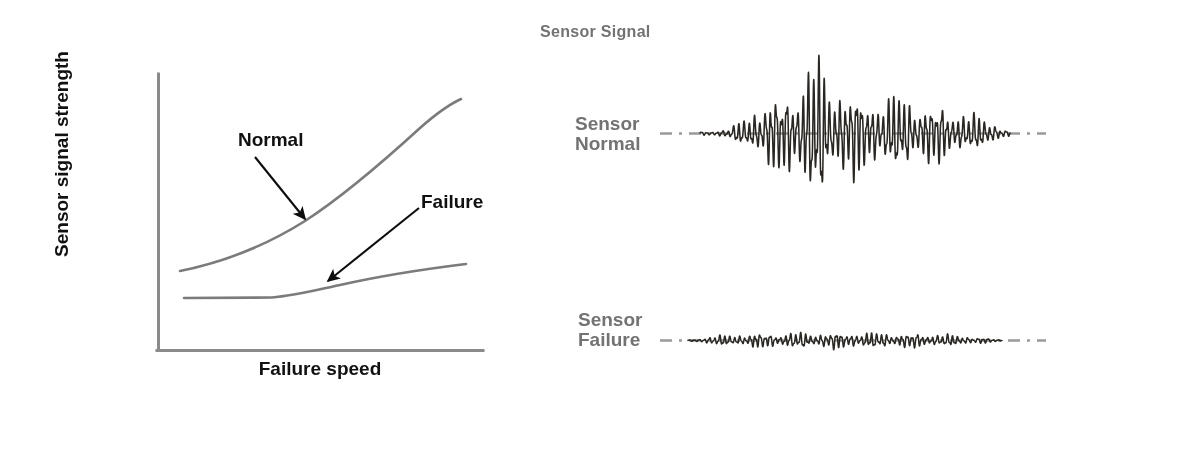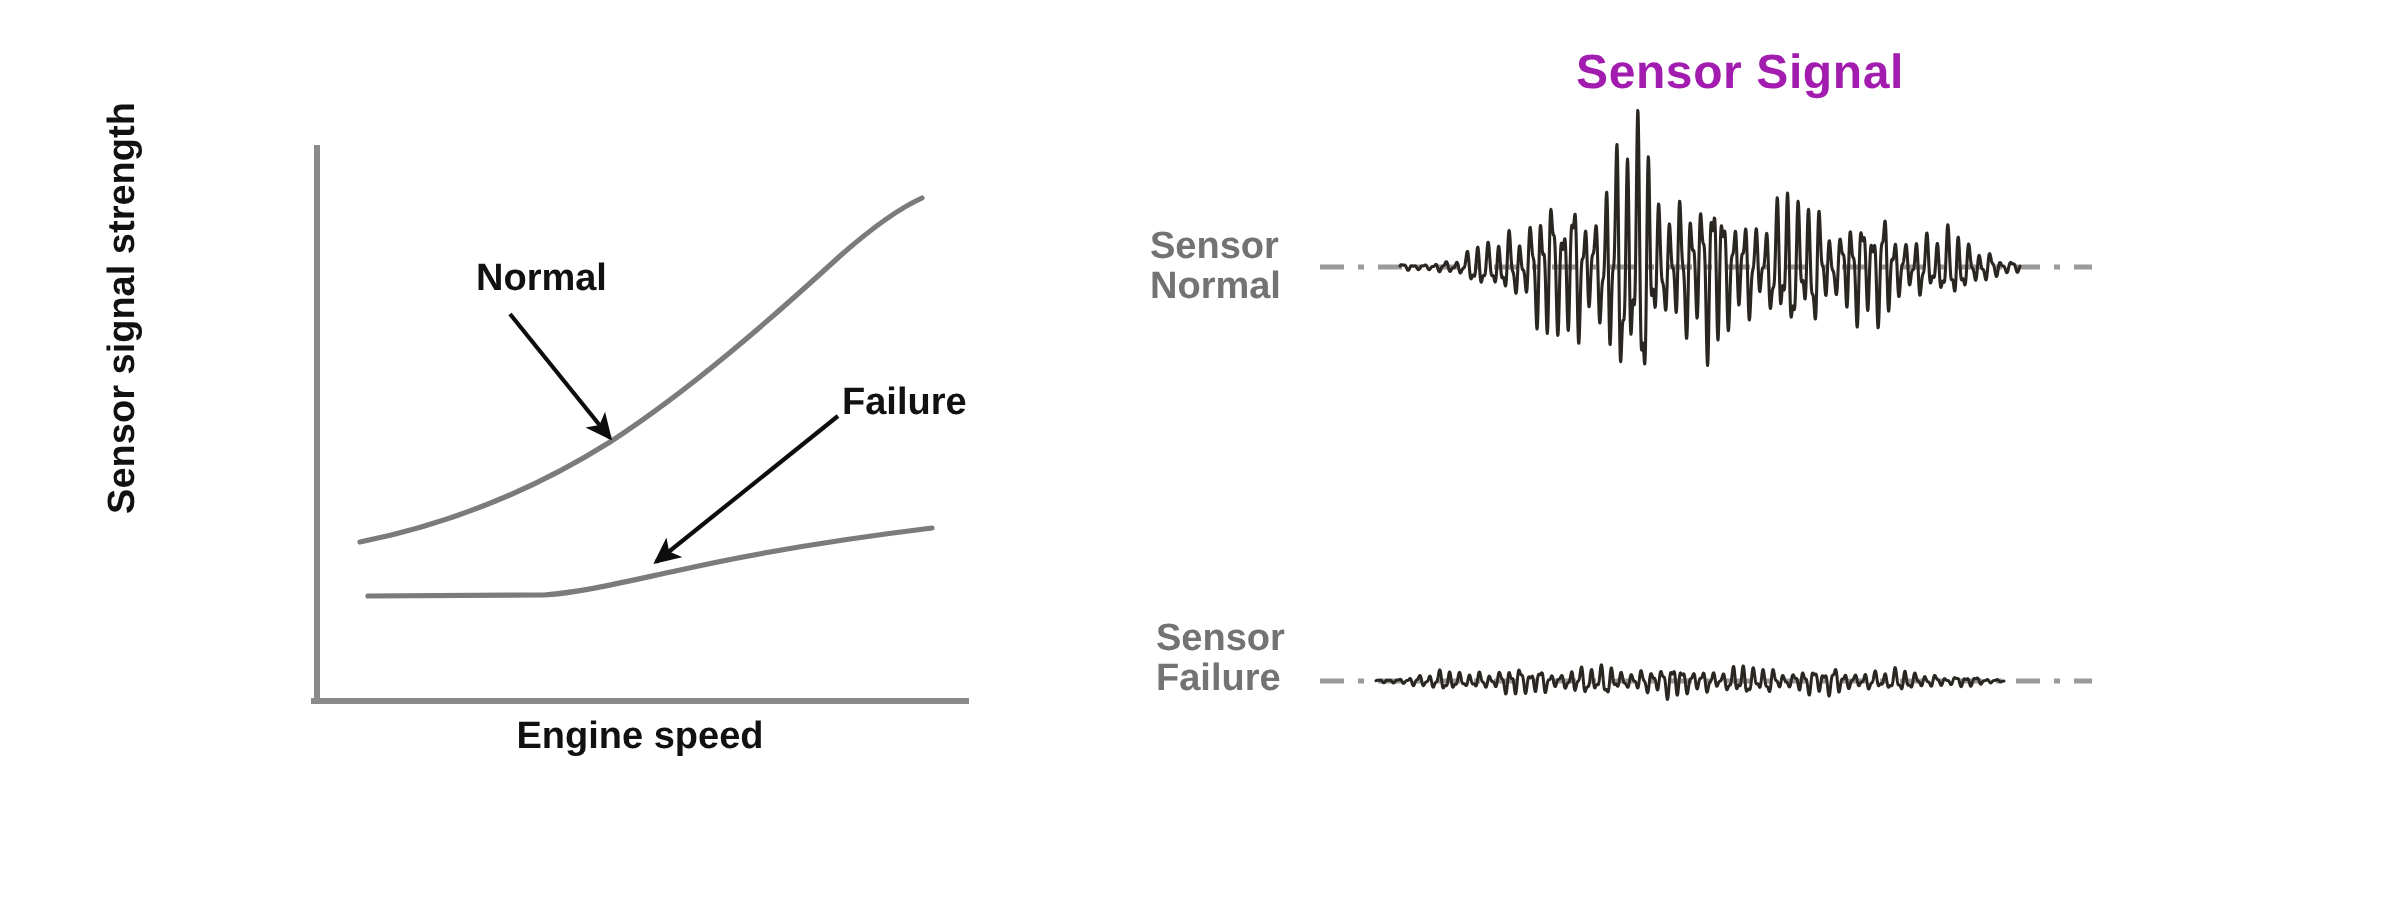--- a/index.html
+++ b/index.html
@@ -85,24 +85,23 @@
     left: 540px;
     top: 0px;
     width: 660px;
     height: 449px;
   }
   .signal-title {
     position: absolute;
     left: 0px;
     top: 23px;
     width: 660px;
-    text-align: center;
-    font-size: 24px;
+    font-size: 16px;
     font-weight: bold;
-    color: #a21caf;
+    color: #737373;
     letter-spacing: 0.3px;
   }
   .wave-label {
     position: absolute;
     font-size: 19px;
     font-weight: bold;
     line-height: 20px;
     color: #737373;
     text-align: left;
     white-space: pre-line;
@@ -136,21 +135,21 @@
           <path d="M0,0 L6.4,3 L0,6 L1.6,3 z" fill="#0d0d0d"></path>
         </marker>
       </defs>
       <line x1="255" y1="157" x2="305" y2="219" stroke="#0d0d0d" stroke-width="2.1" marker-end="url(#arrowhead-dark)"></line>
 
       <line x1="419" y1="208" x2="328" y2="281" stroke="#0d0d0d" stroke-width="2.1" marker-end="url(#arrowhead-dark)"></line>
     </svg>
 
     <div class="ylabel">Sensor signal strength</div>
 
-    <div class="xlabel">Engine speed</div>
+    <div class="xlabel">Failure speed</div>
 
     <div class="ann-normal">Normal</div>
 
     <div class="ann-failure">Failure</div>
   </div>
 
   <div class="right-panel">
 
     <div class="signal-title">Sensor Signal</div>
 

